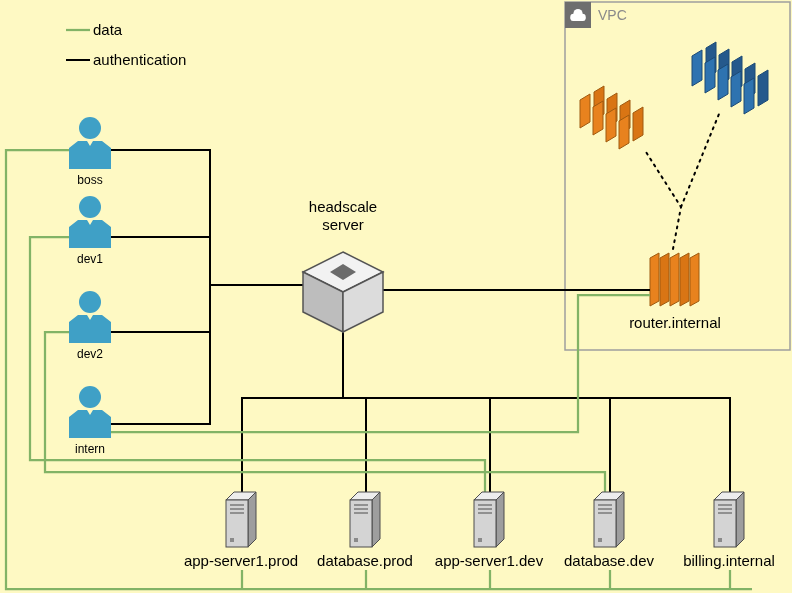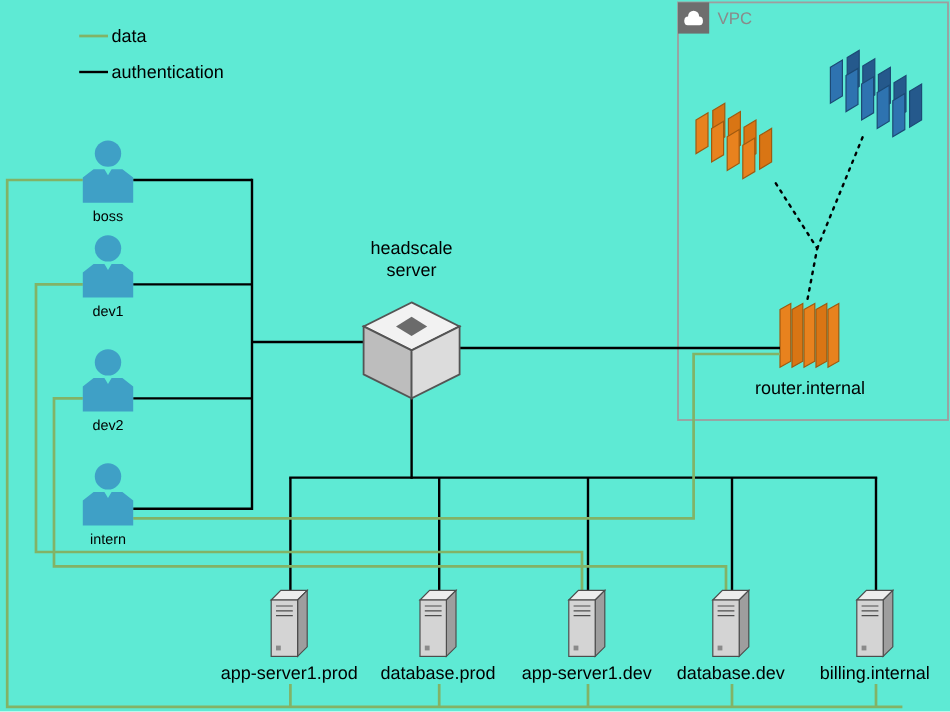--- a/index.html
+++ b/index.html
@@ -1,16 +1,16 @@
 <!DOCTYPE html>
 <html><head>
 <meta charset="utf-8">
 <style>
   html,body{margin:0;padding:0;background:#ffffff;}
-  .canvas{position:relative;width:792px;height:593px;background:#5eead4;overflow:hidden;
+  .canvas{position:relative;width:792px;height:593px;background:#fef9c3;overflow:hidden;
           font-family:"Liberation Sans", sans-serif;}
   svg{display:block;}
   svg text{font-family:"Liberation Sans", sans-serif;fill:#000000;}
   .lbl{font-size:15px;text-anchor:middle;}
   .lbl-left{font-size:15px;text-anchor:start;}
   .lbl-sm{font-size:12px;text-anchor:middle;}
   .vpc-label{font-size:14px;fill:#8a8a8a;text-anchor:start;}
   .edge-auth{fill:none;stroke-width:2;}
   .edge-data{fill:none;stroke-width:2.25;}
   .edge-dotted{fill:none;stroke:#000000;stroke-width:2;stroke-dasharray:2 5;stroke-linecap:round;}

